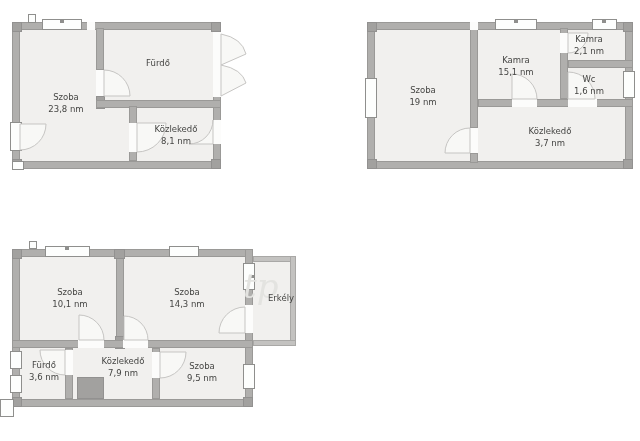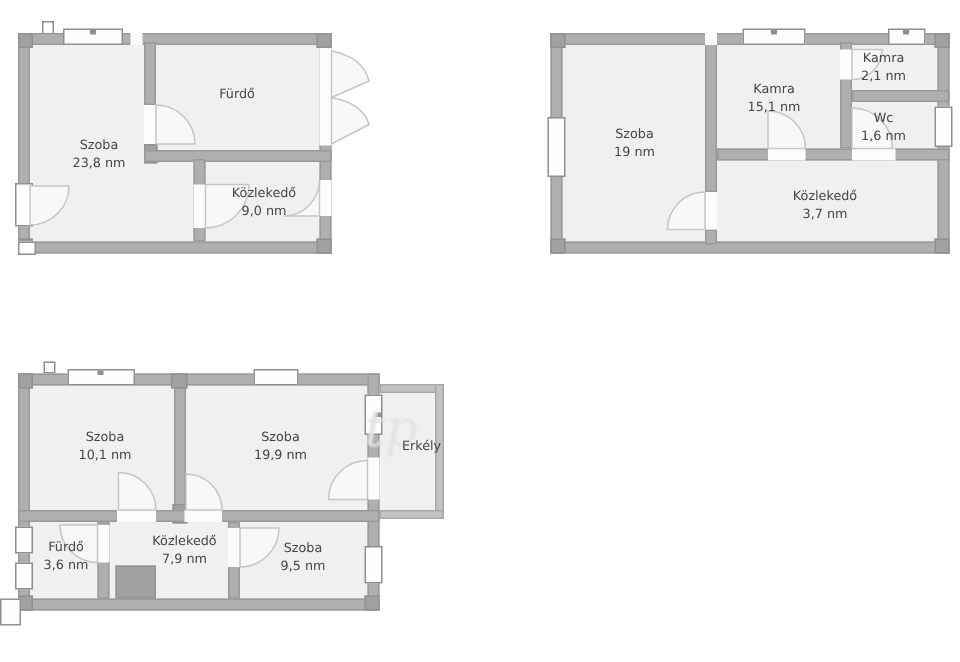--- a/index.html
+++ b/index.html
@@ -163,21 +163,21 @@
 
   <div class="lbl" style="left:66px;top:92px">
     <div>Szoba</div>
     <div>23,8 nm</div>
   </div>
   <div class="lbl" style="left:158px;top:58px">
     <div>Fürdő</div>
   </div>
   <div class="lbl" style="left:176px;top:124px">
     <div>Közlekedő</div>
-    <div>9,0 nm</div>
+    <div>8,1 nm</div>
   </div>
 
   <div class="lbl" style="left:423px;top:85px">
     <div>Szoba</div>
     <div>19 nm</div>
   </div>
   <div class="lbl" style="left:516px;top:55px">
     <div>Kamra</div>
     <div>15,1 nm</div>
   </div>
@@ -193,21 +193,21 @@
     <div>Közlekedő</div>
     <div>3,7 nm</div>
   </div>
 
   <div class="lbl" style="left:70px;top:287px">
     <div>Szoba</div>
     <div>10,1 nm</div>
   </div>
   <div class="lbl" style="left:187px;top:287px">
     <div>Szoba</div>
-    <div>19,9 nm</div>
+    <div>14,3 nm</div>
   </div>
   <div class="lbl" style="left:281px;top:293px">
     <div>Erkély</div>
   </div>
   <div class="lbl" style="left:44px;top:360px">
     <div>Fürdő</div>
     <div>3,6 nm</div>
   </div>
   <div class="lbl" style="left:123px;top:356px">
     <div>Közlekedő</div>

